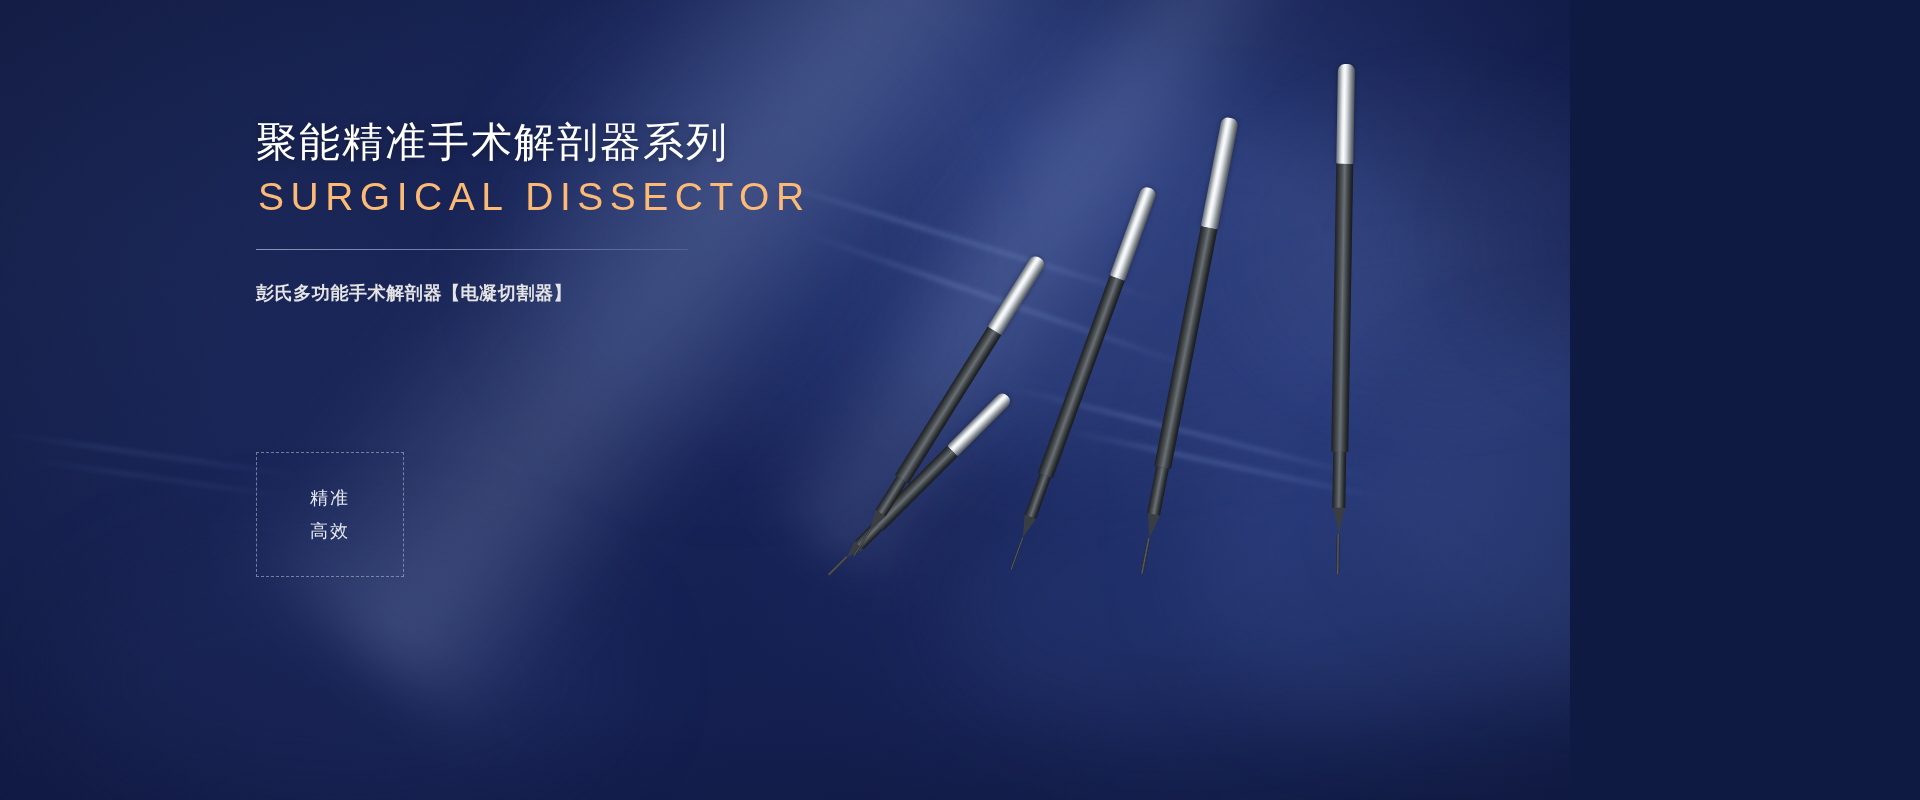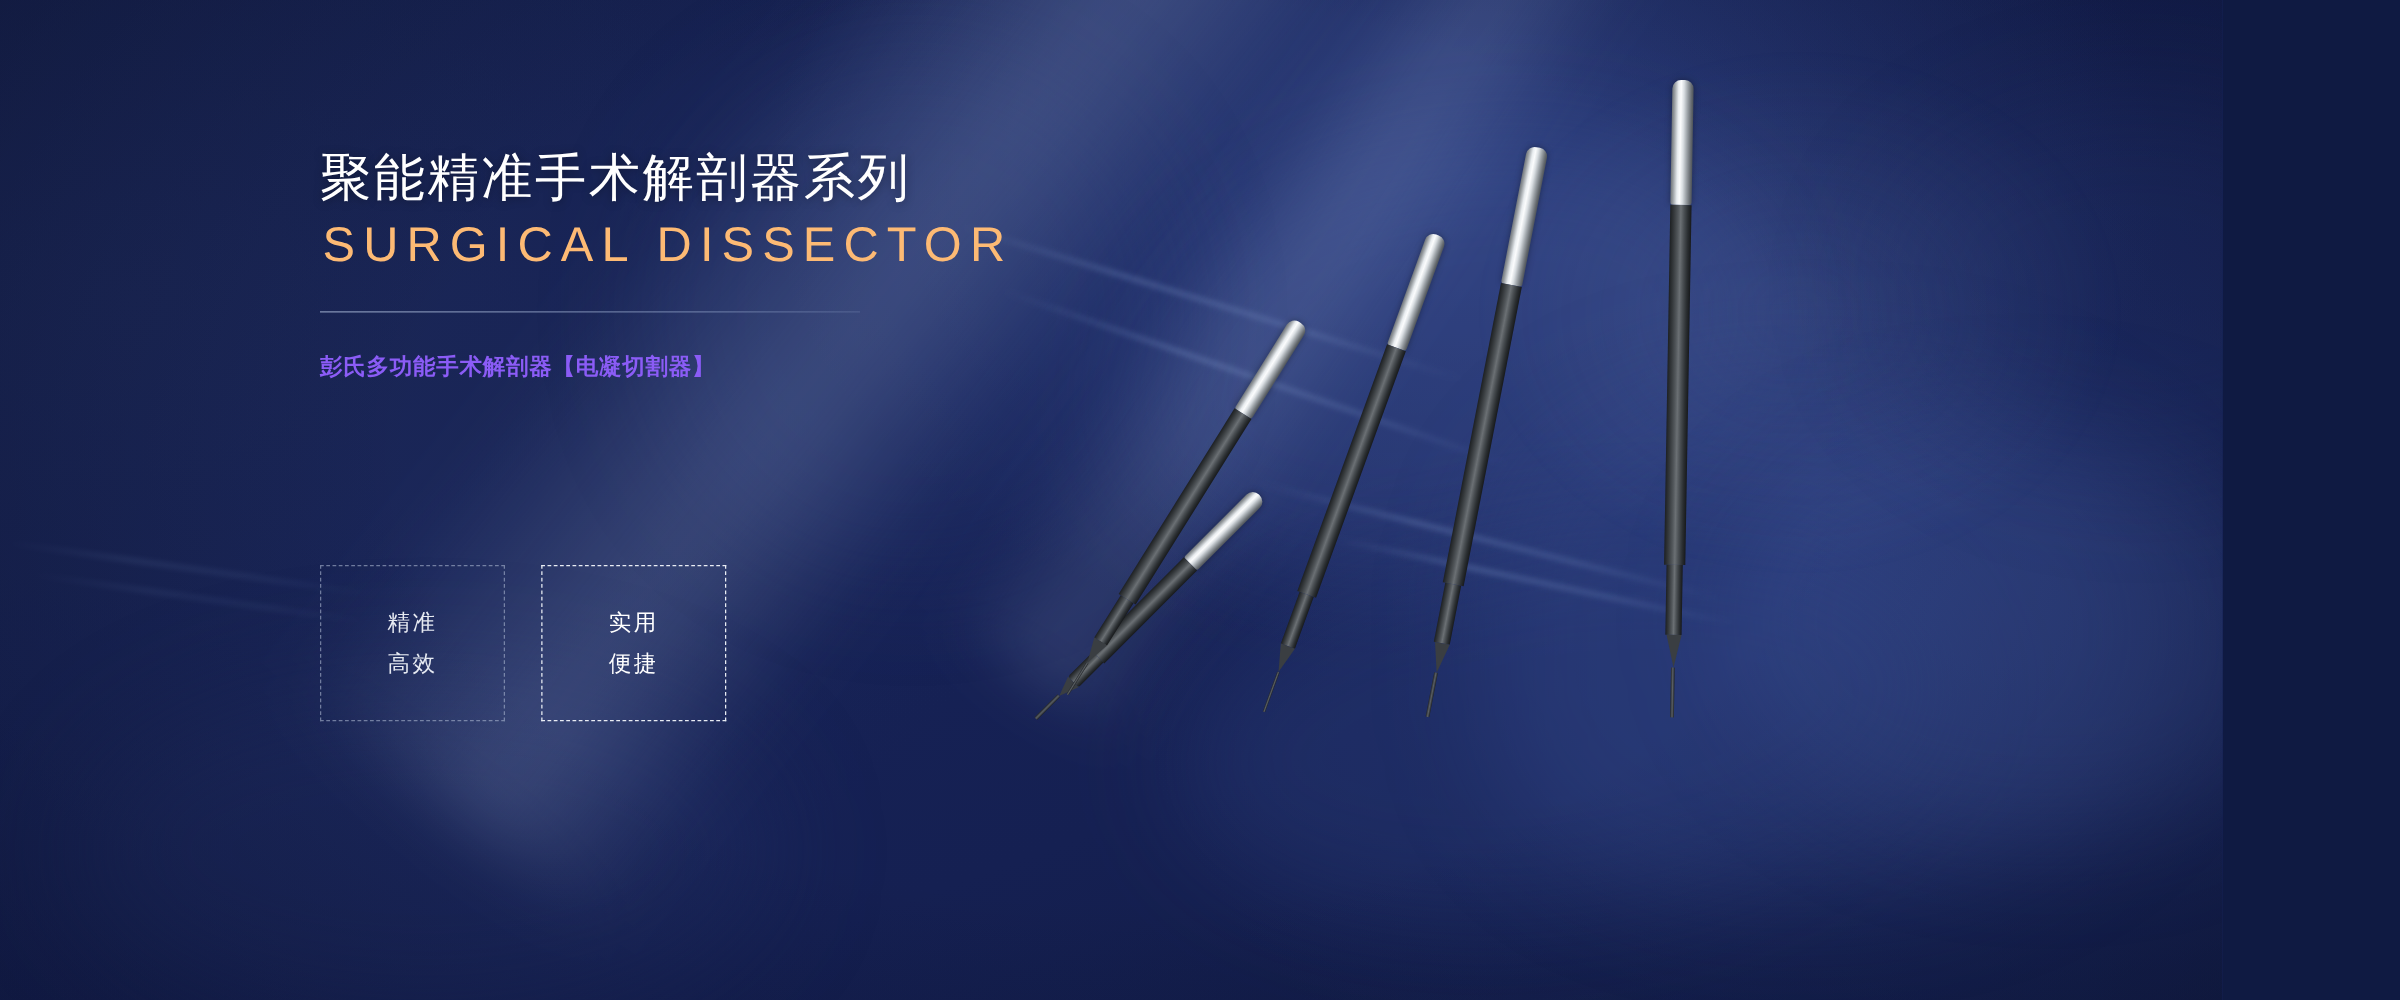--- a/index.html
+++ b/index.html
@@ -2,21 +2,21 @@
 <html><head>
 <meta charset="utf-8">
 <style>
   html, body {
     margin: 0;
     padding: 0;
     background: #0f1a42;
   }
   #banner {
     position: relative;
-    width: 1778px;
+    width: 1570px;
     height: 800px;
     overflow: hidden;
     font-family: "Liberation Sans", "DejaVu Sans", sans-serif;
     background: #17225a;
   }
 
   
   .bg-base {
     position: absolute; inset: 0;
     background:
@@ -136,21 +136,21 @@
     font-weight: 300;
   }
   .divider {
     margin-top: 30px;
     width: 432px;
     height: 1px;
     background: linear-gradient(90deg, rgba(170,185,215,0.75) 0%, rgba(150,168,205,0.55) 70%, rgba(140,158,198,0.25) 100%);
   }
   .subtitle-orange {
     margin-top: 31px;
-    color: #8b5cf6;
+    color: #e5e5e5;
     font-size: 18px;
     letter-spacing: 0.6px;
     font-weight: 700;
   }
 
   
   .features {
     position: absolute;
     left: 256px; top: 452px;
     display: flex;
@@ -252,19 +252,15 @@
     <div class="title-en">SURGICAL DISSECTOR</div>
     <div class="divider"></div>
     <div class="subtitle-orange">彭氏多功能手术解剖器【电凝切割器】</div>
   </div>
 
   <div class="features">
     <div class="feat-box">
       <span class="feat-line">精准</span>
       <span class="feat-line">高效</span>
     </div>
-    <div class="feat-box bright">
-      <span class="feat-line">实用</span>
-      <span class="feat-line">便捷</span>
-    </div>
   </div>
 
 </div>
 
 </body></html>

